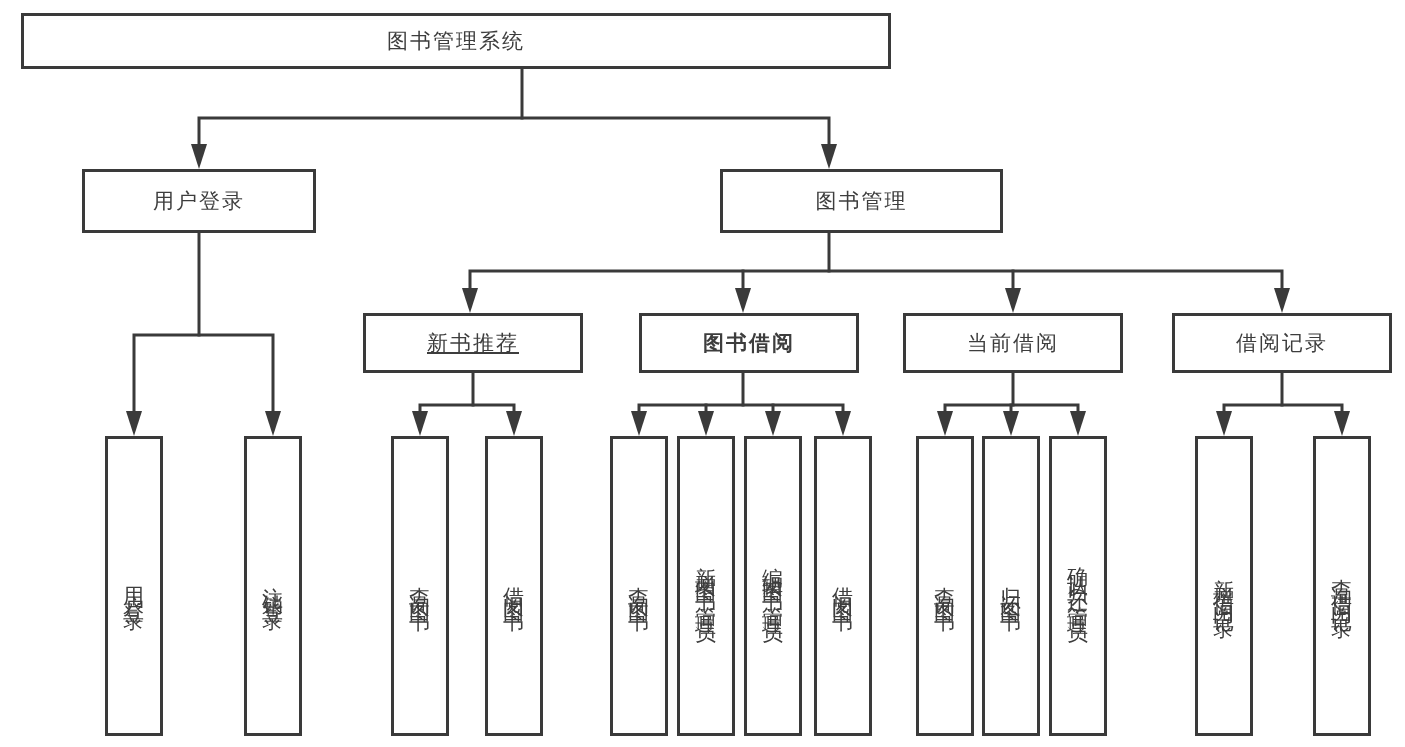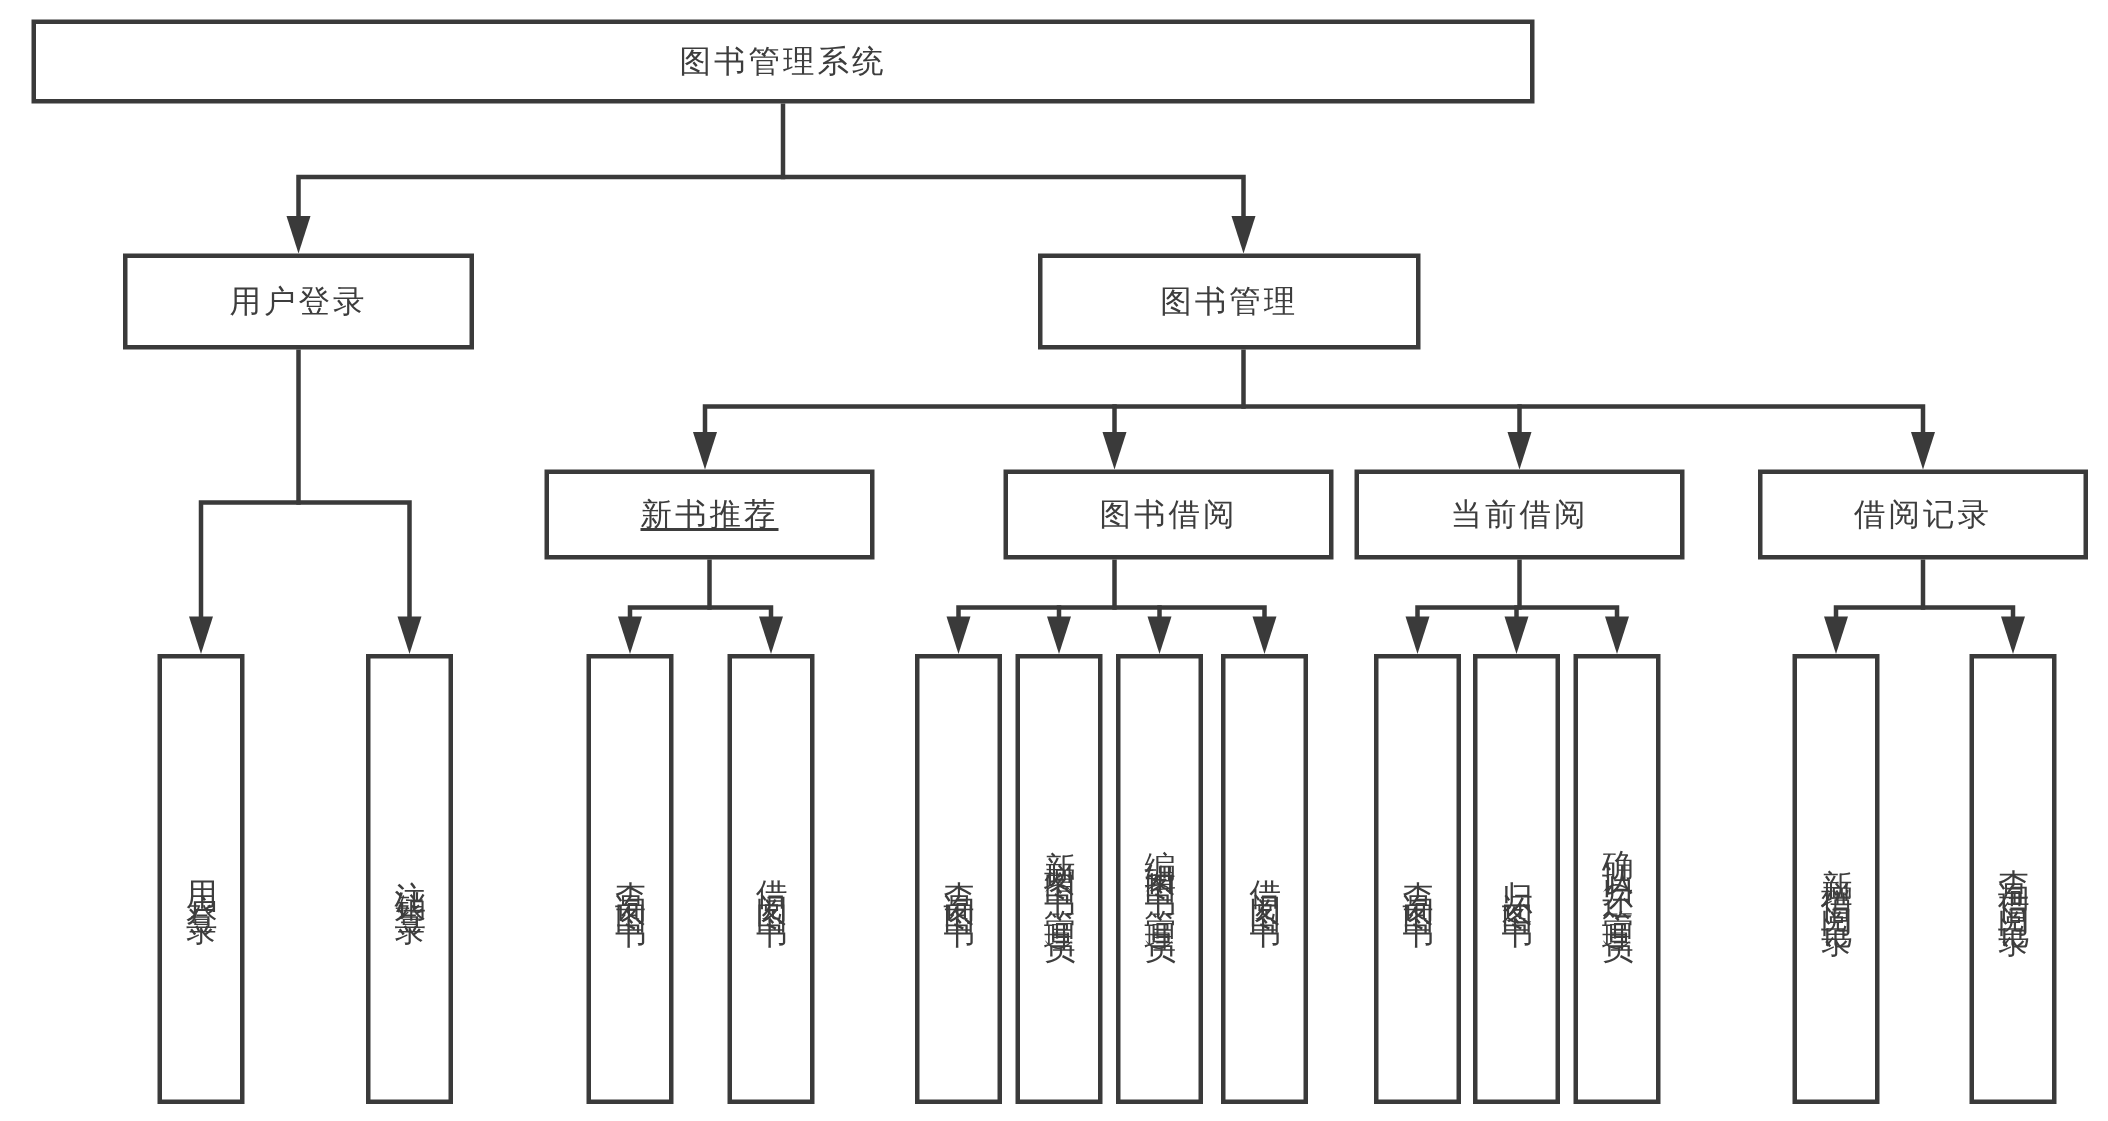--- a/index.html
+++ b/index.html
@@ -36,26 +36,26 @@
     align-items: center;
     justify-content: center;
     color: var(--text, #3d3d3d);
     z-index: 2;
   }
   .box span { white-space: nowrap; }
   .h-node span {
     font-size: 21px;
     letter-spacing: 2px;
   }
-  .root   { left: 21px;  top: 13px;  width: 1002px; height: 56px; }
+  .root   { left: 21px;  top: 13px;  width: 870px; height: 56px; }
   .l2-user { left: 82px;  top: 169px; width: 234px;  height: 64px; }
-  .l2-book { left: 692px; top: 169px; width: 255px;  height: 64px; }
+  .l2-book { left: 720px; top: 169px; width: 283px;  height: 64px; }
   .l3 { top: 313px; width: 220px; height: 60px; }
   .l3-newbooks { left: 363px; text-decoration: underline; }
-  .l3-borrow   { left: 669px; }
+  .l3-borrow   { left: 639px; font-weight: bold; }
   .l3-current  { left: 903px; }
   .l3-records  { left: 1172px; }
   .leaf { top: 436px; width: 58px; height: 300px; }
   .leaf span {
     writing-mode: vertical-rl;
     text-orientation: mixed;
     font-size: 21px;
     letter-spacing: 8px;
     line-height: 1;
   }

